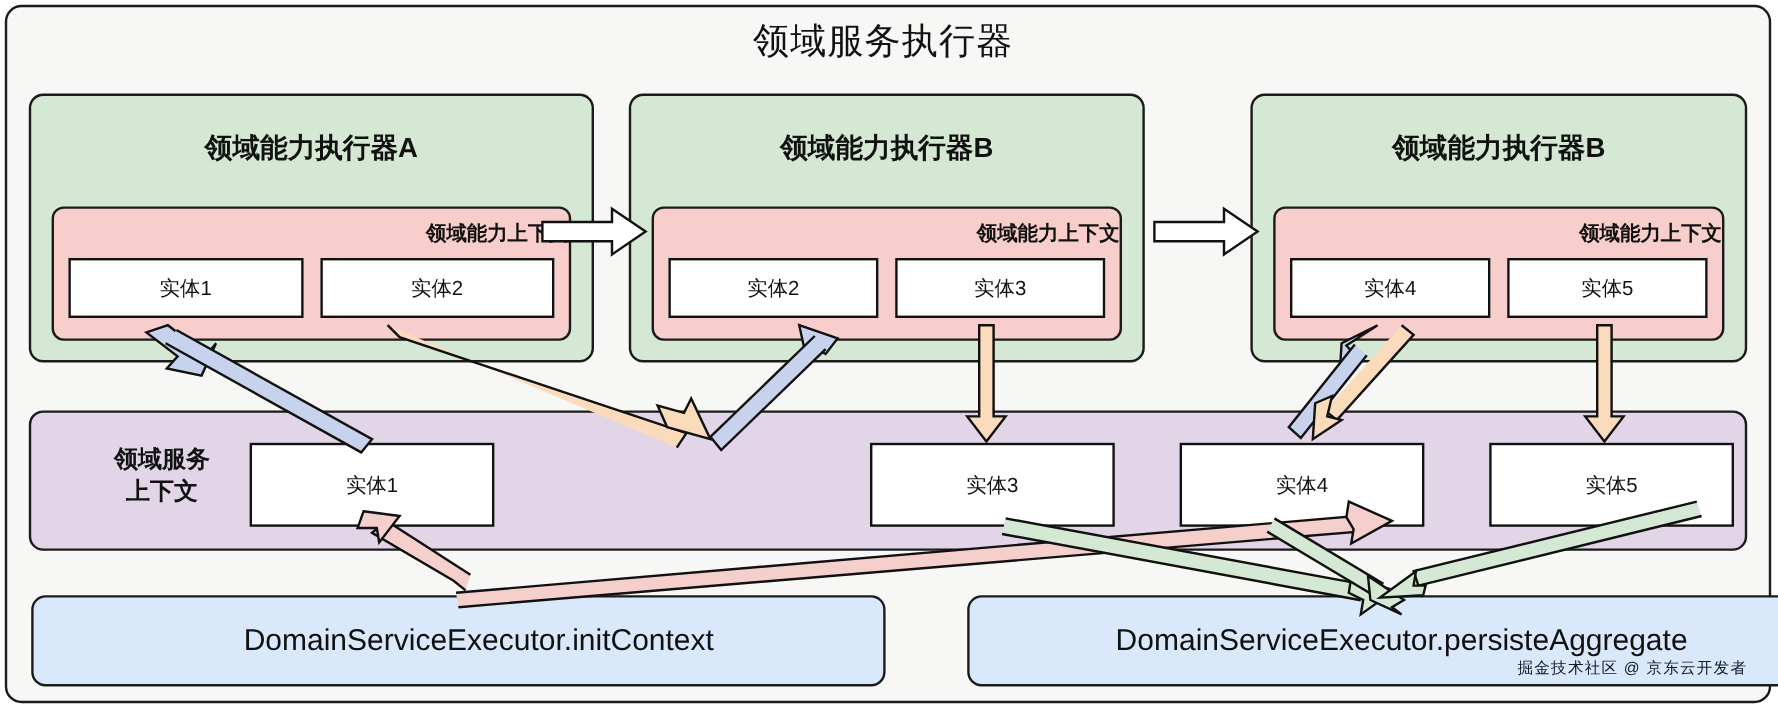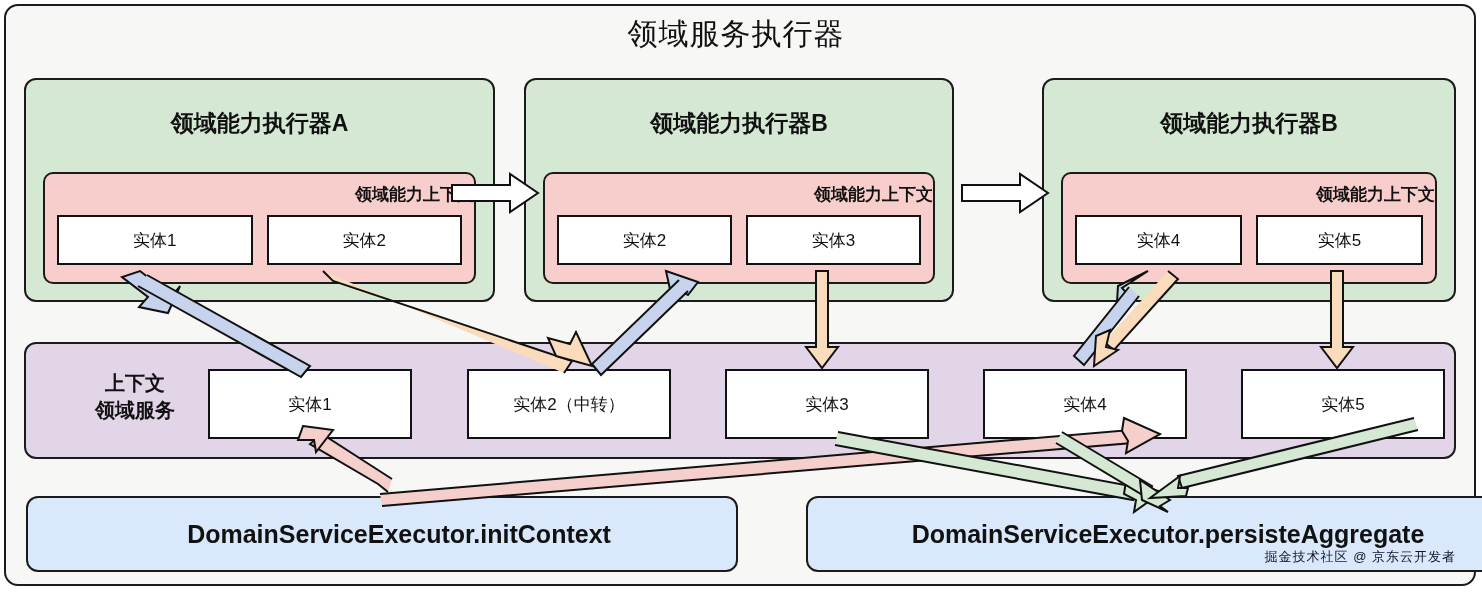--- a/index.html
+++ b/index.html
@@ -80,21 +80,21 @@
   #svc-e3{left:699px;width:204px;}
   #svc-e4{left:957px;width:204px;}
   #svc-e5{left:1215px;width:204px;}
 
   
   .method-box{
     position:absolute;top:496px;height:76px;
     background:#dae8fc;border:2.5px solid #1b1b1b;border-radius:12px;
     box-sizing:border-box;
     display:flex;align-items:center;justify-content:center;
-    font-size:25px;font-weight:bold;color:#111;padding-left:34px;
+    font-size:25px;font-weight:normal;color:#111;padding-left:34px;
   }
   #m-init{left:26px;width:712px;}
   #m-persist{left:766px;width:690px;margin-left:40px;}
 
   
   .watermark{
     position:absolute;right:26px;top:548px;
     font-size:13px;color:#0f172a;letter-spacing:1px;
     white-space:nowrap;
   }
@@ -141,25 +141,24 @@
       <div class="cap-ctx-title">领域能力上下文</div>
       <div class="cap-entities">
         <div class="entity-box">实体4</div>
         <div class="entity-box">实体5</div>
       </div>
     </div>
   </div>
 
   <div class="svc-ctx">
     <div class="svc-label">
+      <div>领域服务</div>
       <div>上下文</div>
-      <div>领域服务</div>
     </div>
     <div class="svc-entity" id="svc-e1">实体1</div>
-    <div class="svc-entity" id="svc-e2">实体2（中转）</div>
     <div class="svc-entity" id="svc-e3">实体3</div>
     <div class="svc-entity" id="svc-e4">实体4</div>
     <div class="svc-entity" id="svc-e5">实体5</div>
   </div>
 
   <div class="method-box" id="m-init">DomainServiceExecutor.initContext</div>
   <div class="method-box" id="m-persist">DomainServiceExecutor.persisteAggregate</div>
 
   <div class="watermark">掘金技术社区 @ 京东云开发者</div>
 

